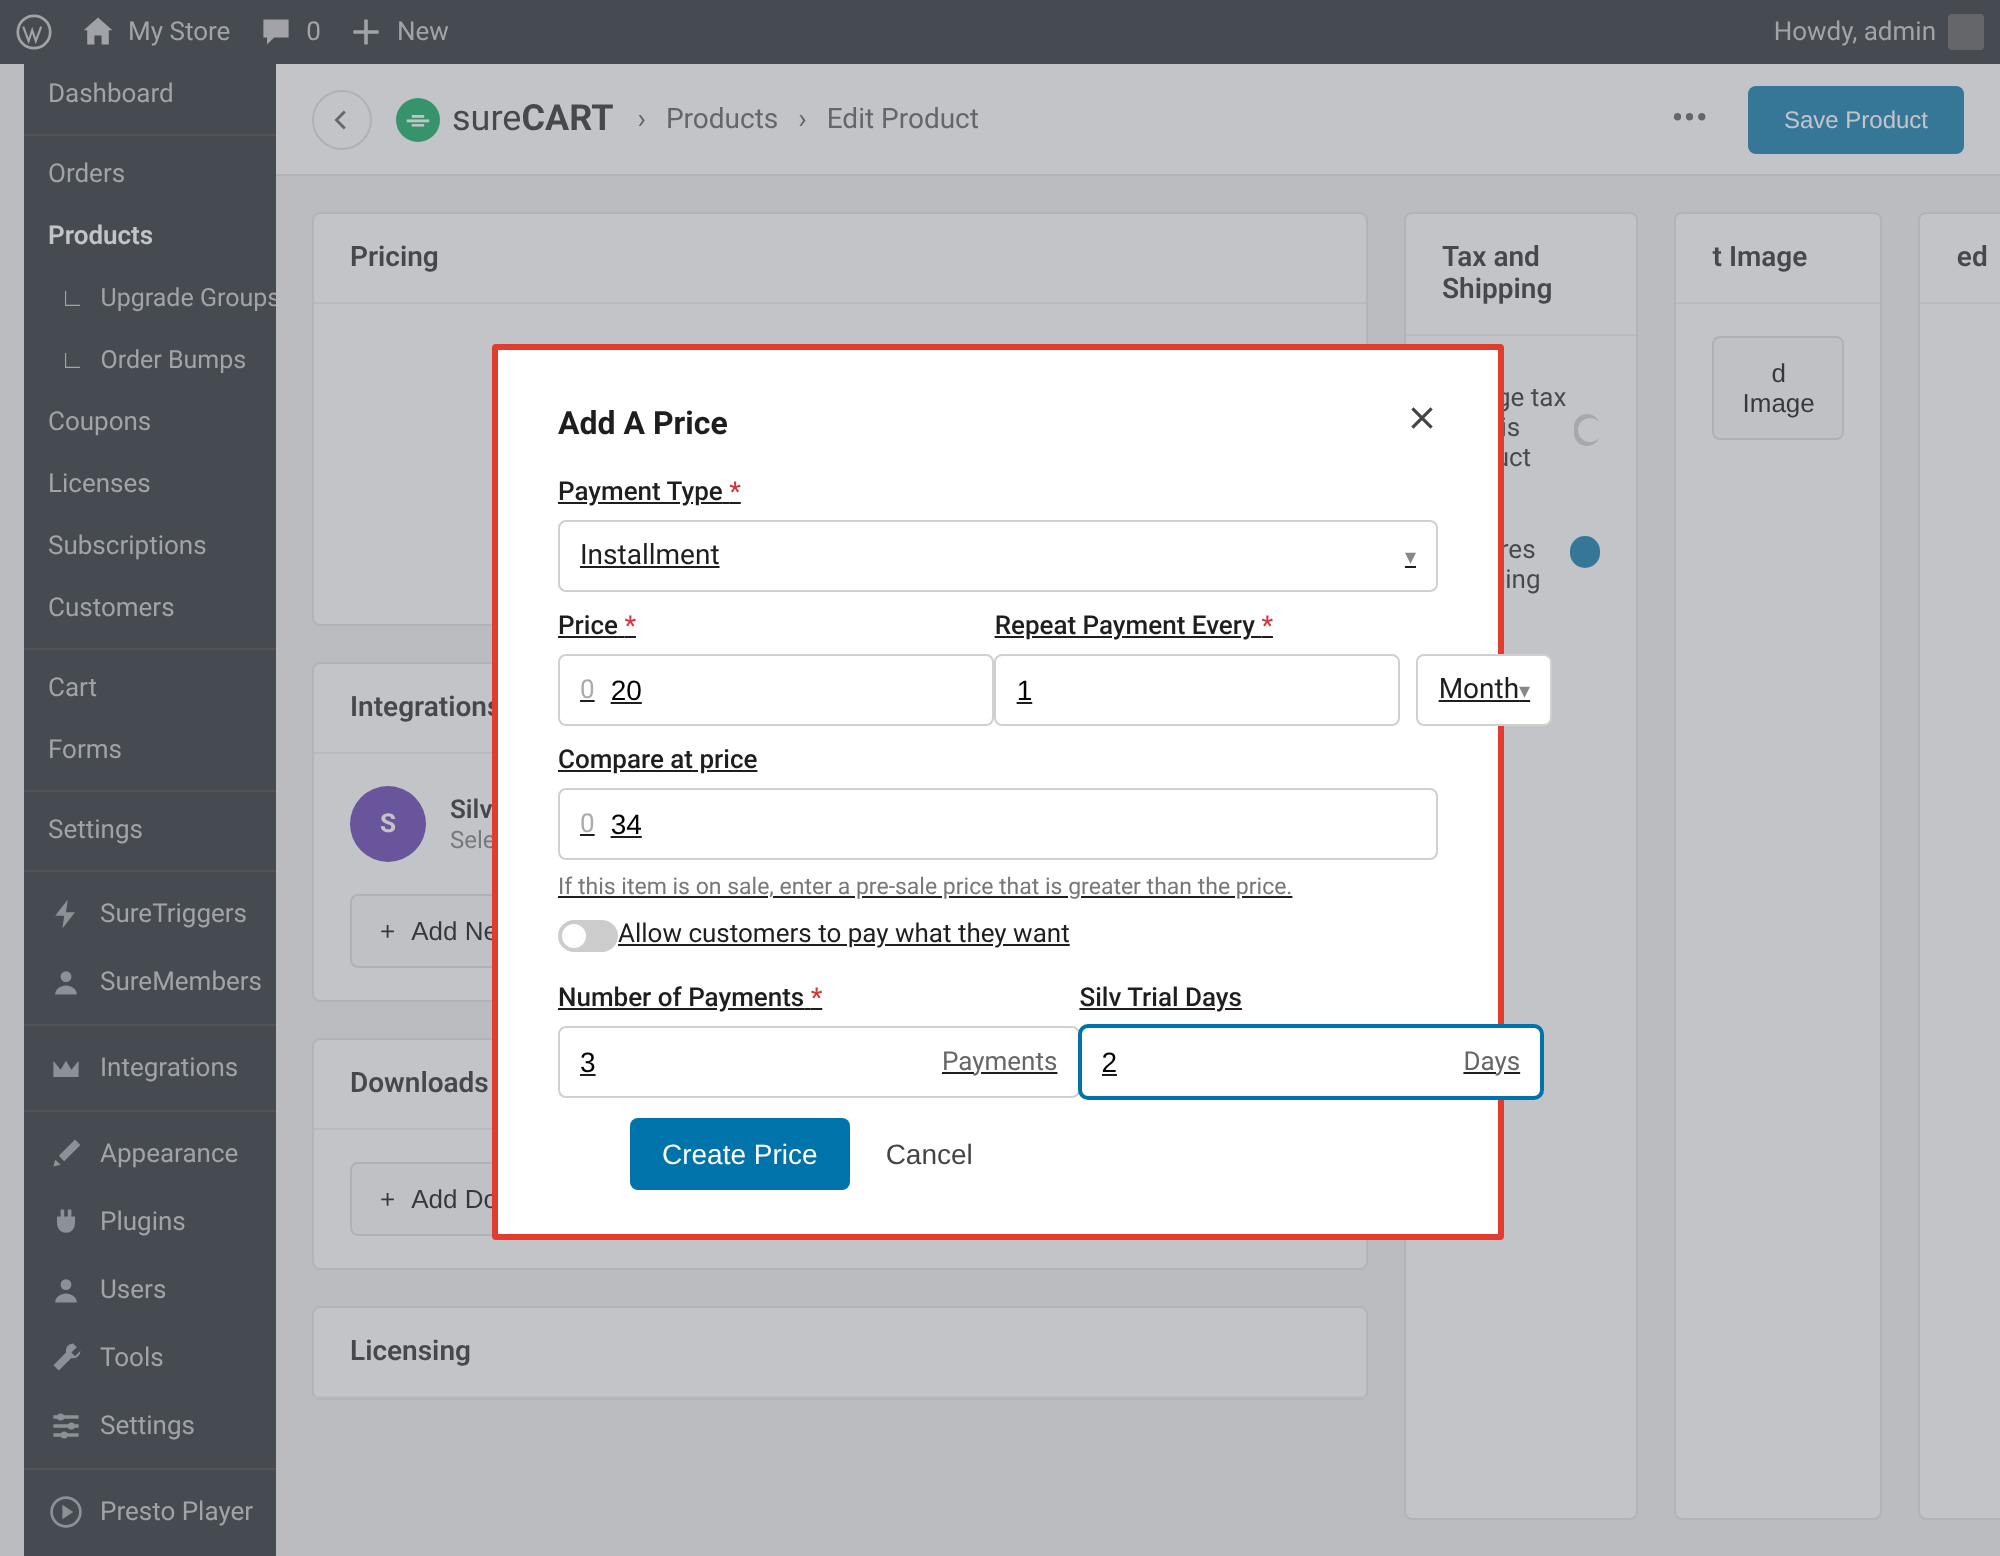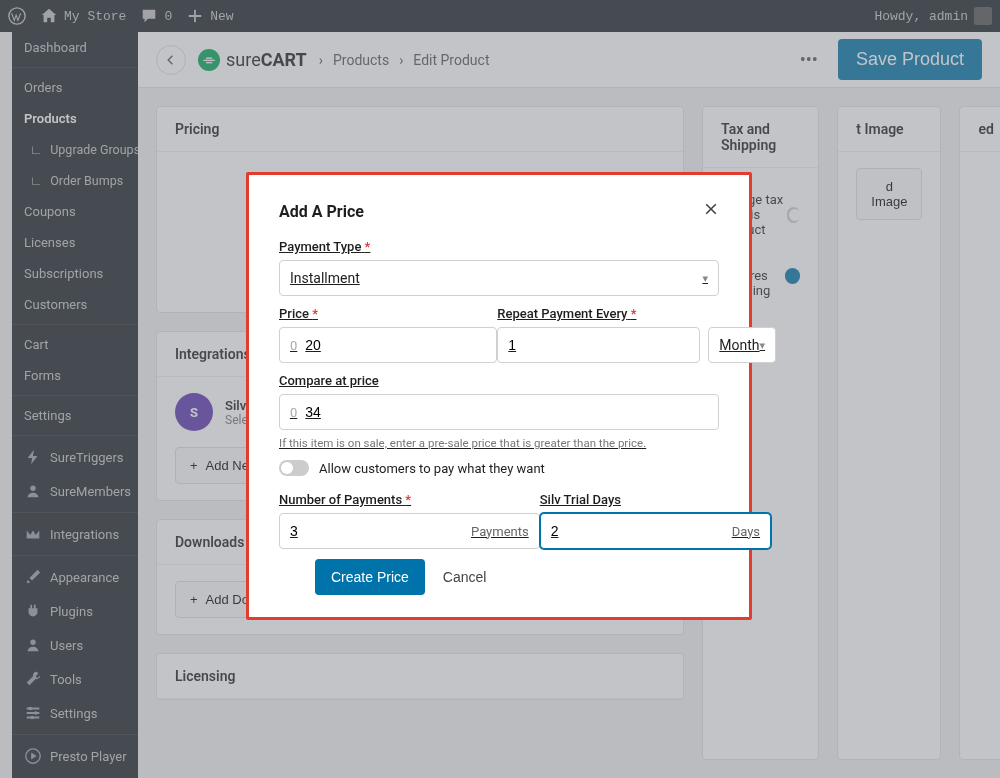--- a/index.html
+++ b/index.html
@@ -1,20 +1,20 @@
 <!DOCTYPE html>
 <html><head>
 <meta charset="utf-8">
 <style>
 * { box-sizing: border-box; margin: 0; padding: 0; }
 body { font-family: -apple-system, BlinkMacSystemFont, "Segoe UI", Roboto, sans-serif; font-size: 13px; color: #1e1e1e; background: #f0f0f1; width: 1000px; height: 778px; overflow: hidden; position: relative; }
 
 
 .admin-bar { background: #1d2327; color: #c3c4c7; height: 32px; display: flex; align-items: center; padding: 0 8px; justify-content: space-between; }
-.admin-bar-left, .admin-bar-right { display: flex; align-items: center; gap: 14px; font-family: Liberation Mono, monospace; }
+.admin-bar-left, .admin-bar-right { display: flex; align-items: center; gap: 14px; }
 .admin-bar-item { display: flex; align-items: center; gap: 6px; font-size: 13px; cursor: pointer; }
 .admin-bar svg { width: 18px; height: 18px; fill: #c3c4c7; }
 .avatar { width: 18px; height: 18px; background: #555; border-radius: 2px; }
 
 
 .sidebar { position: absolute; left: 12px; top: 32px; bottom: 0; width: 160px; background: #1d2327; color: #c3c4c7; font-size: 13px; overflow-y: auto; }
 .sidebar-item { padding: 8px 12px; cursor: pointer; display: flex; align-items: center; gap: 8px; }
 .sidebar-item.current { font-weight: 600; color: #fff; }
 .sidebar-item.sub { padding-left: 18px; font-size: 12.5px; }
 .sidebar-sep { height: 1px; background: #333; margin: 4px 0; }
@@ -23,21 +23,21 @@
 
 .main { position: absolute; left: 138px; right: 0; top: 32px; bottom: 0; background: #f0f0f1; overflow: hidden; }
 .topbar { height: 56px; background: #fff; display: flex; align-items: center; padding: 0 18px; border-bottom: 1px solid #e0e0e0; gap: 12px; }
 .back-btn { width: 30px; height: 30px; border: 1px solid #ddd; border-radius: 50%; display: flex; align-items: center; justify-content: center; cursor: pointer; }
 .logo { display: flex; align-items: center; gap: 6px; font-size: 18px; font-weight: 400; }
 .logo-badge { width: 22px; height: 22px; background: #00a65a; border-radius: 50%; display:flex; align-items:center; justify-content:center; }
 .logo-badge span { color:#fff; font-weight:bold; font-size:14px; }
 .breadcrumb { display: flex; align-items: center; gap: 10px; color: #555; font-size: 14px; }
 .spacer { flex: 1; }
 .dots-btn { font-size: 18px; color: #555; cursor: pointer; padding: 4px 8px; }
-.save-btn { background: #0073aa; color: #fff; border: none; padding: 10px 18px; border-radius: 4px; font-size: 18px; cursor: pointer; }
+.save-btn { background: #0073aa; color: #fff; border: none; padding: 10px 18px; border-radius: 4px; font-size: 12px; cursor: pointer; }
 
 
 .content { padding: 18px; display: flex; gap: 18px; height: calc(100% - 56px); overflow: hidden; }
 .col-left { flex: 1; display: flex; flex-direction: column; gap: 18px; min-width: 0; }
 .col-right { width: 280px; display: flex; flex-direction: row; gap: 18px; }
 .card { background: #fff; border: 1px solid #e0e0e0; border-radius: 4px; }
 .card-header { padding: 14px 18px; font-weight: 600; font-size: 14px; border-bottom: 1px solid #eee; }
 .card-body { padding: 16px 18px; }
 .ghost-btn { border: 1px solid #ddd; background: #fafafa; padding: 10px 14px; border-radius: 4px; display: inline-flex; align-items: center; gap: 8px; cursor: pointer; font-size: 13px; }
 .integration-row { display:flex; align-items:center; gap:12px; }
@@ -65,21 +65,21 @@
 .select, .input-wrap { border: 1px solid #d0d0d0; border-radius: 4px; height: 36px; display:flex; align-items:center; padding: 0 10px; font-size: 14px; background:#fff; position:relative; }
 .input-wrap .prefix { color:#aaa; margin-right:8px; font-size:13px; }
 .input-wrap input { border:none; outline:none; flex:1; font-size:14px; background:transparent; }
 .input-wrap .suffix { color:#666; font-size:13px; }
 .input-wrap.focused { border-color:#0073aa; box-shadow: 0 0 0 1px #0073aa; }
 .select-caret { margin-left:auto; color:#888; font-size:11px; }
 .combo { display:flex; gap:8px; }
 .combo > .input-wrap { flex: 0 0 90px; }
 .combo > .select { flex:1; }
 .help-text { font-size: 11.5px; color:#777; margin-top:6px; }
-.toggle-row { display:flex; align-items:center; gap:10px; margin: 10px 0 16px; }
+.toggle-row { display:flex; align-items:flex-start; margin: 10px 0 16px; text-decoration: underline; }
 .toggle-row .toggle { flex-shrink:0; }
 .modal-actions { display:flex; align-items:center; gap:18px; margin-top: 6px; padding-left: 36px; }
 .btn-primary { background:#0073aa; color:#fff; border:none; padding:10px 16px; border-radius:4px; font-size:14px; cursor:pointer; }
 .btn-link { background:none; border:none; color:#444; cursor:pointer; font-size:14px; }
 </style>
 </head>
 <body>
 
 <div class="admin-bar">
   <div class="admin-bar-left">

